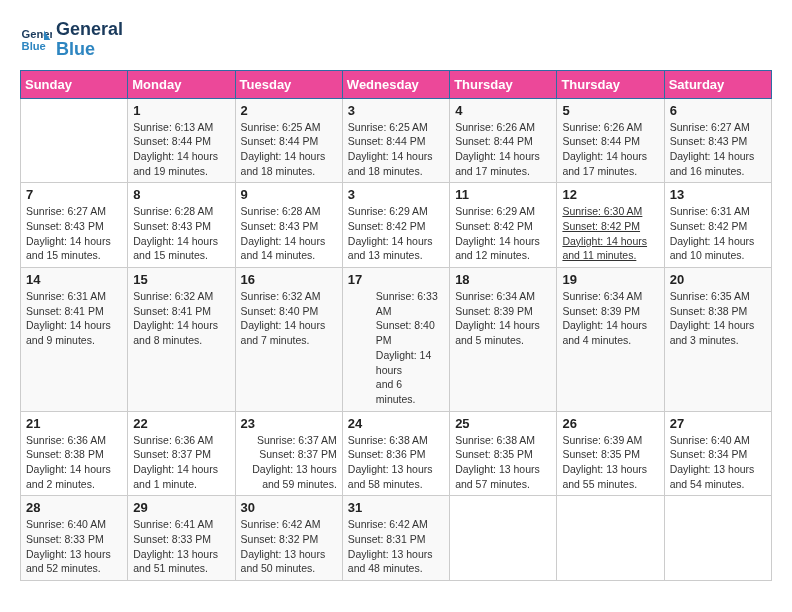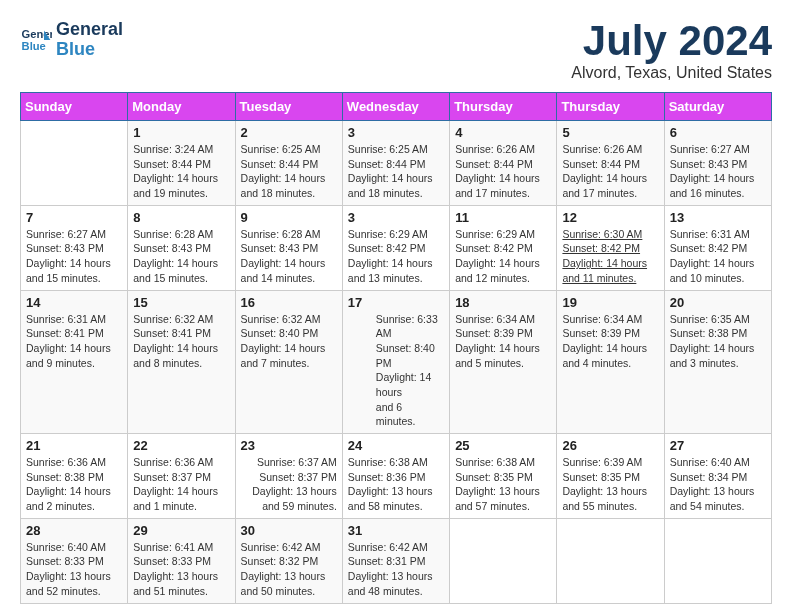--- a/index.html
+++ b/index.html
@@ -47,21 +47,21 @@
       font-size: 16px;
       color: #333;
       margin-top: 2px;
     }
     table {
       width: 100%;
       border-collapse: collapse;
       font-size: 11px;
     }
     thead tr th {
-      background-color: #d946ef;
+      background-color: #ec4899;
       color: #fff;
       padding: 6px 4px;
       text-align: left;
       font-size: 13px;
       font-weight: bold;
       border: 1px solid #2e6da4;
     }
     tbody tr td {
       border: 1px solid #ccc;
       padding: 4px 5px;
@@ -99,44 +99,40 @@
       <text x="2" y="32" font-size="14" font-weight="bold" fill="#2e86c1">Blue</text>
       <polygon points="30,8 38,20 30,20" fill="#2e86c1"></polygon>
     </svg>
     <div>
       <div class="logo-text">
         <div>General</div>
         <div><span>Blue</span></div>
       </div>
     </div>
   </div>
-  <div class="title-block">
-    <div class="month-title">July 2024</div>
-    <div class="location">Alvord, Texas, United States</div>
-  </div>
 </div>
 
 <table>
   <thead>
     <tr>
     <th>Sunday</th>
         <th>Monday</th>
         <th>Tuesday</th>
         <th>Wednesday</th>
         <th>Thursday</th>
         <th>Thursday</th>
         <th>Saturday</th>
       </tr>
   </thead>
   <tbody id="calendar-body">
   <tr>
         <td class="empty-cell"></td>
         <td>
           <span class="day-number">1</span>
-          <div class="day-info" style="white-space: pre-line;">Sunrise: 3:24 AM
+          <div class="day-info" style="white-space: pre-line;">Sunrise: 6:13 AM
 Sunset: 8:44 PM
 Daylight: 14 hours
 and 19 minutes.</div>
         </td>
         <td>
           <span class="day-number">2</span>
           <div class="day-info" style="white-space: pre-line;">Sunrise: 6:25 AM
 Sunset: 8:44 PM
 Daylight: 14 hours
 and 18 minutes.</div>

